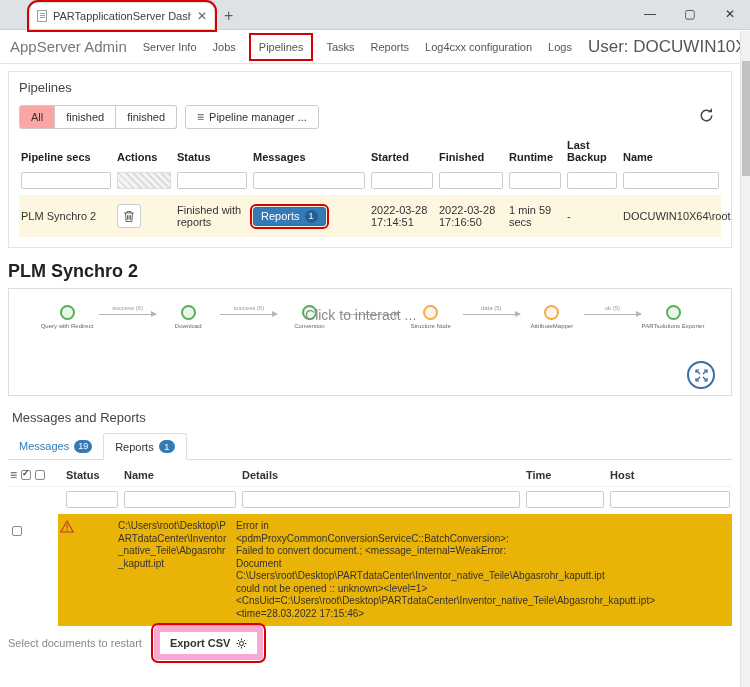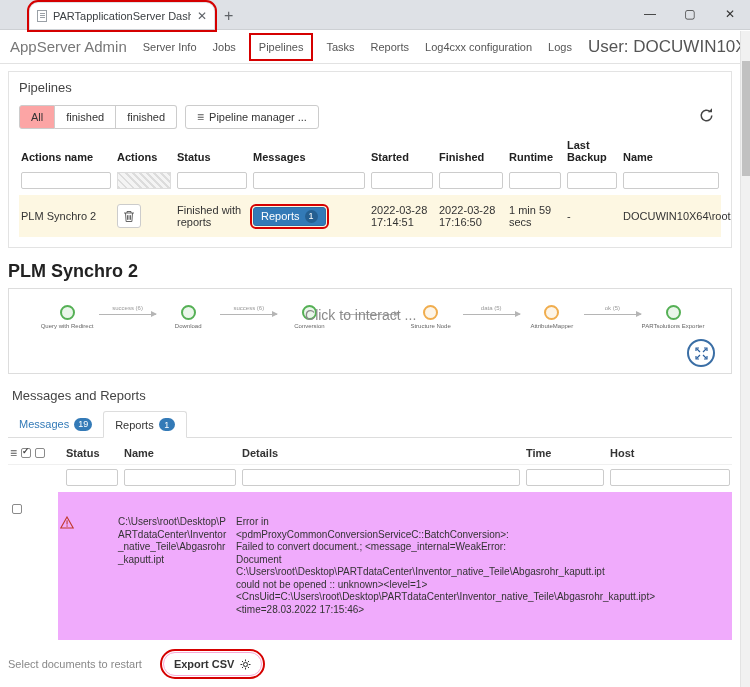--- a/index.html
+++ b/index.html
@@ -52,21 +52,21 @@
   .pgrid.flt { align-items: center; padding: 3px 2px 6px; }
   .flt input { width: 100%; height: 17px; border: 1px solid #ccc; border-radius: 2px; font-size: 10px; padding: 0 3px; font-family: "Liberation Sans", sans-serif;}
   .hatch { height: 17px; background: repeating-linear-gradient(45deg, #dcdcdc 0 2px, #f4f4f4 2px 5px); border: 1px solid #ddd; }
   .pgrid.row { background: #fdf7e2; align-items: center; padding: 6px 2px; min-height: 42px; color:#333; }
   .icon-btn { width: 24px; height: 24px; border: 1px solid #ccc; border-radius: 3px; background: #fff; display: flex; align-items: center; justify-content: center; }
   .btn-reports { background: #337ab7; color: #fff; border: 1px solid #2e6da4; border-radius: 3px; font-size: 11px; padding: 2px 7px; display: inline-flex; align-items: center; gap: 5px; }
   .badge-dark { background: #255f91; border-radius: 8px; min-width: 13px; height: 13px; font-size: 9px; display: inline-flex; align-items: center; justify-content: center; padding: 0 3px;}
   
   .detail-title { font-size: 18px; color: #222; margin: 13px 0 6px; font-weight: bold; }
   .detail-sub { font-size: 13px; color: #555; margin-bottom: 8px; }
-  .diagram { border: 1px solid #ddd; height: 86px; position: relative; background: #fff; padding: 0 26px; }
+  .diagram { border: 1px solid #ddd; height: 108px; position: relative; background: #fff; padding: 0 26px; }
   .flow { display: flex; align-items: flex-start; margin-top: 16px; }
   .node { display: flex; flex-direction: column; align-items: center; width: 64px; flex: none; }
   .node-circle { width: 15px; height: 15px; border-radius: 50%; border: 2px solid #999; background: #f5f5f5; }
   .node-circle[data-color="green"] { border-color: #55b055; background: #eaf6ea; }
   .node-circle[data-color="yellow"] { border-color: #f0ad4e; background: #fdf5e8; }
   .node-label { font-size: 6px; color: #666; margin-top: 3px; text-align: center; line-height: 1.2; width: 72px; }
   .edge { flex: 1; border-top: 1px solid #b5b5b5; margin-top: 9px; position: relative; }
   .edge:after { content: ""; position: absolute; right: -1px; top: -4px; border-left: 6px solid #b5b5b5; border-top: 3px solid transparent; border-bottom: 3px solid transparent; }
   .edge-label { position: absolute; top: -10px; left: 50%; transform: translateX(-50%); font-size: 6px; color: #999; white-space: nowrap; }
   .overlay-text { position: absolute; left: 41%; top: 18px; font-size: 14px; color: #8a8a8a; }
@@ -78,28 +78,28 @@
   .tab-item.active { background: #fff; border: 1px solid #ddd; border-bottom: 1px solid #fff; border-radius: 3px 3px 0 0; color: #333; margin-bottom: -1px; }
   .badge-blue { background: #337ab7; color: #fff; border-radius: 9px; min-width: 16px; height: 13px; font-size: 9px; display: inline-flex; align-items: center; justify-content: center; padding: 0 4px; }
   .rgrid { display: grid; grid-template-columns: 50px 52px 112px 278px 78px 1fr; column-gap: 6px; font-size: 11px; }
   .rgrid.hdr { font-weight: bold; padding: 9px 2px 5px; border-bottom: 1px solid #f0f0f0; align-items: center;}
   .rgrid.flt { padding: 4px 2px 6px; }
   .hdr-icons { display: flex; align-items: center; gap: 4px; }
   .cb { width: 10px; height: 10px; border: 1px solid #8a8a8a; background: #fff; display: inline-block; position: relative; border-radius: 2px;}
   .cb.checked:after { content: "✓"; position: absolute; left: 0px; top: -3px; font-size: 9px; color: #444; }
   .data-row { display: flex; align-items: stretch; }
   .check-cell { width: 50px; flex: none; padding: 8px 0 0 4px; }
-  .pink { flex: 1; display: grid; grid-template-columns: 52px 112px 278px 78px 1fr; column-gap: 6px; background: #f0abfc; padding: 24px 2px; font-size: 10px; color: #333; }
+  .pink { flex: 1; display: grid; grid-template-columns: 52px 112px 278px 78px 1fr; column-gap: 6px; background: #eab308; padding: 6px 2px; font-size: 10px; color: #333; }
   .name-cell { word-break: break-all; line-height: 1.25; }
   .details-cell { line-height: 1.25; }
   .host-cell { line-height: 1.25; }
   
-  .mr-footer { display: flex; align-items: center; gap: 21px; margin-top: 12px; }
+  .mr-footer { display: flex; align-items: center; gap: 12px; }
   .restart-label { font-size: 11px; color: #888; }
-  .btn-export { font-size: 11px; font-weight: bold; padding: 5px 10px; border: 1px solid #f9a8d4; background: #fff; border-radius: 12px; display: inline-flex; align-items: center; gap: 6px; color: #333; }
+  .btn-export { font-size: 11px; font-weight: bold; padding: 5px 10px; border: 6px solid #f9a8d4; background: #fff; border-radius: 4px; display: inline-flex; align-items: center; gap: 6px; color: #333; }
 </style>
 </head>
 <body>
 
 <div class="chrome">
   <div class="tab ann-red">
     <span class="favicon"></span>
     <span class="tab-title">PARTapplicationServer Dashboa</span>
     <span class="tab-close">✕</span>
   </div>
@@ -144,21 +144,21 @@
       </button>
       <span class="refresh">
         <svg width="17" height="17" viewBox="0 0 18 18">
             <path d="M14.6 9a5.6 5.6 0 1 1-1.7-4" fill="none" stroke="#444" stroke-width="1.6"></path>
             <path d="M14.8 1.2v4.4h-4.4z" fill="#444"></path>
           </svg>
       </span>
     </div>
 
     <div class="pgrid hdr">
-      <span>Actions name</span>
+      <span>Pipeline secs</span>
       <span>Actions</span>
       <span>Status</span>
       <span>Messages</span>
       <span>Started</span>
       <span>Finished</span>
       <span>Runtime</span>
       <span>Last Backup</span>
       <span>Name</span>
     </div>
 

